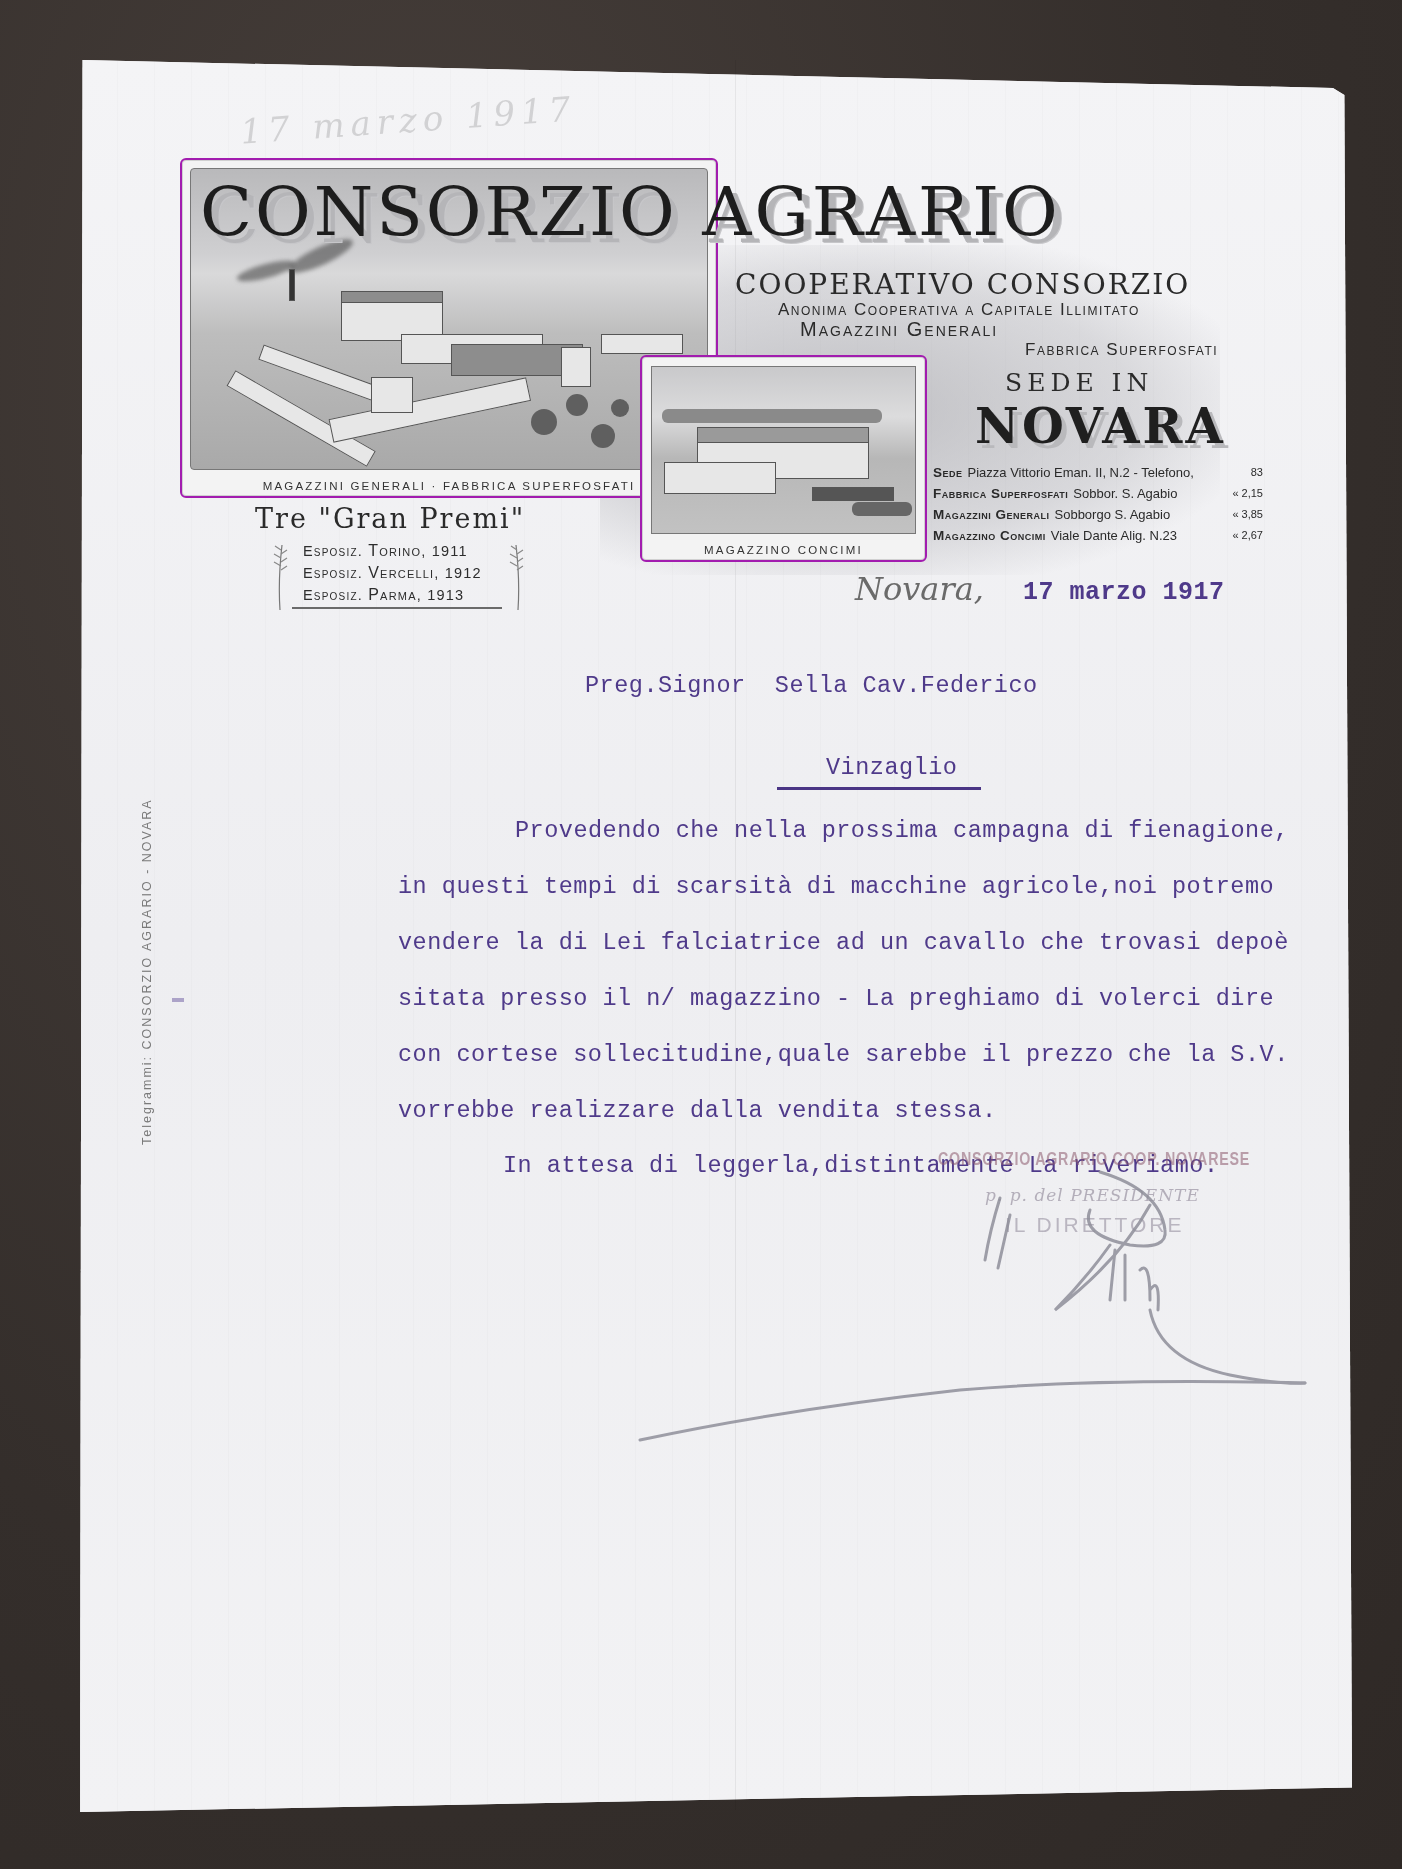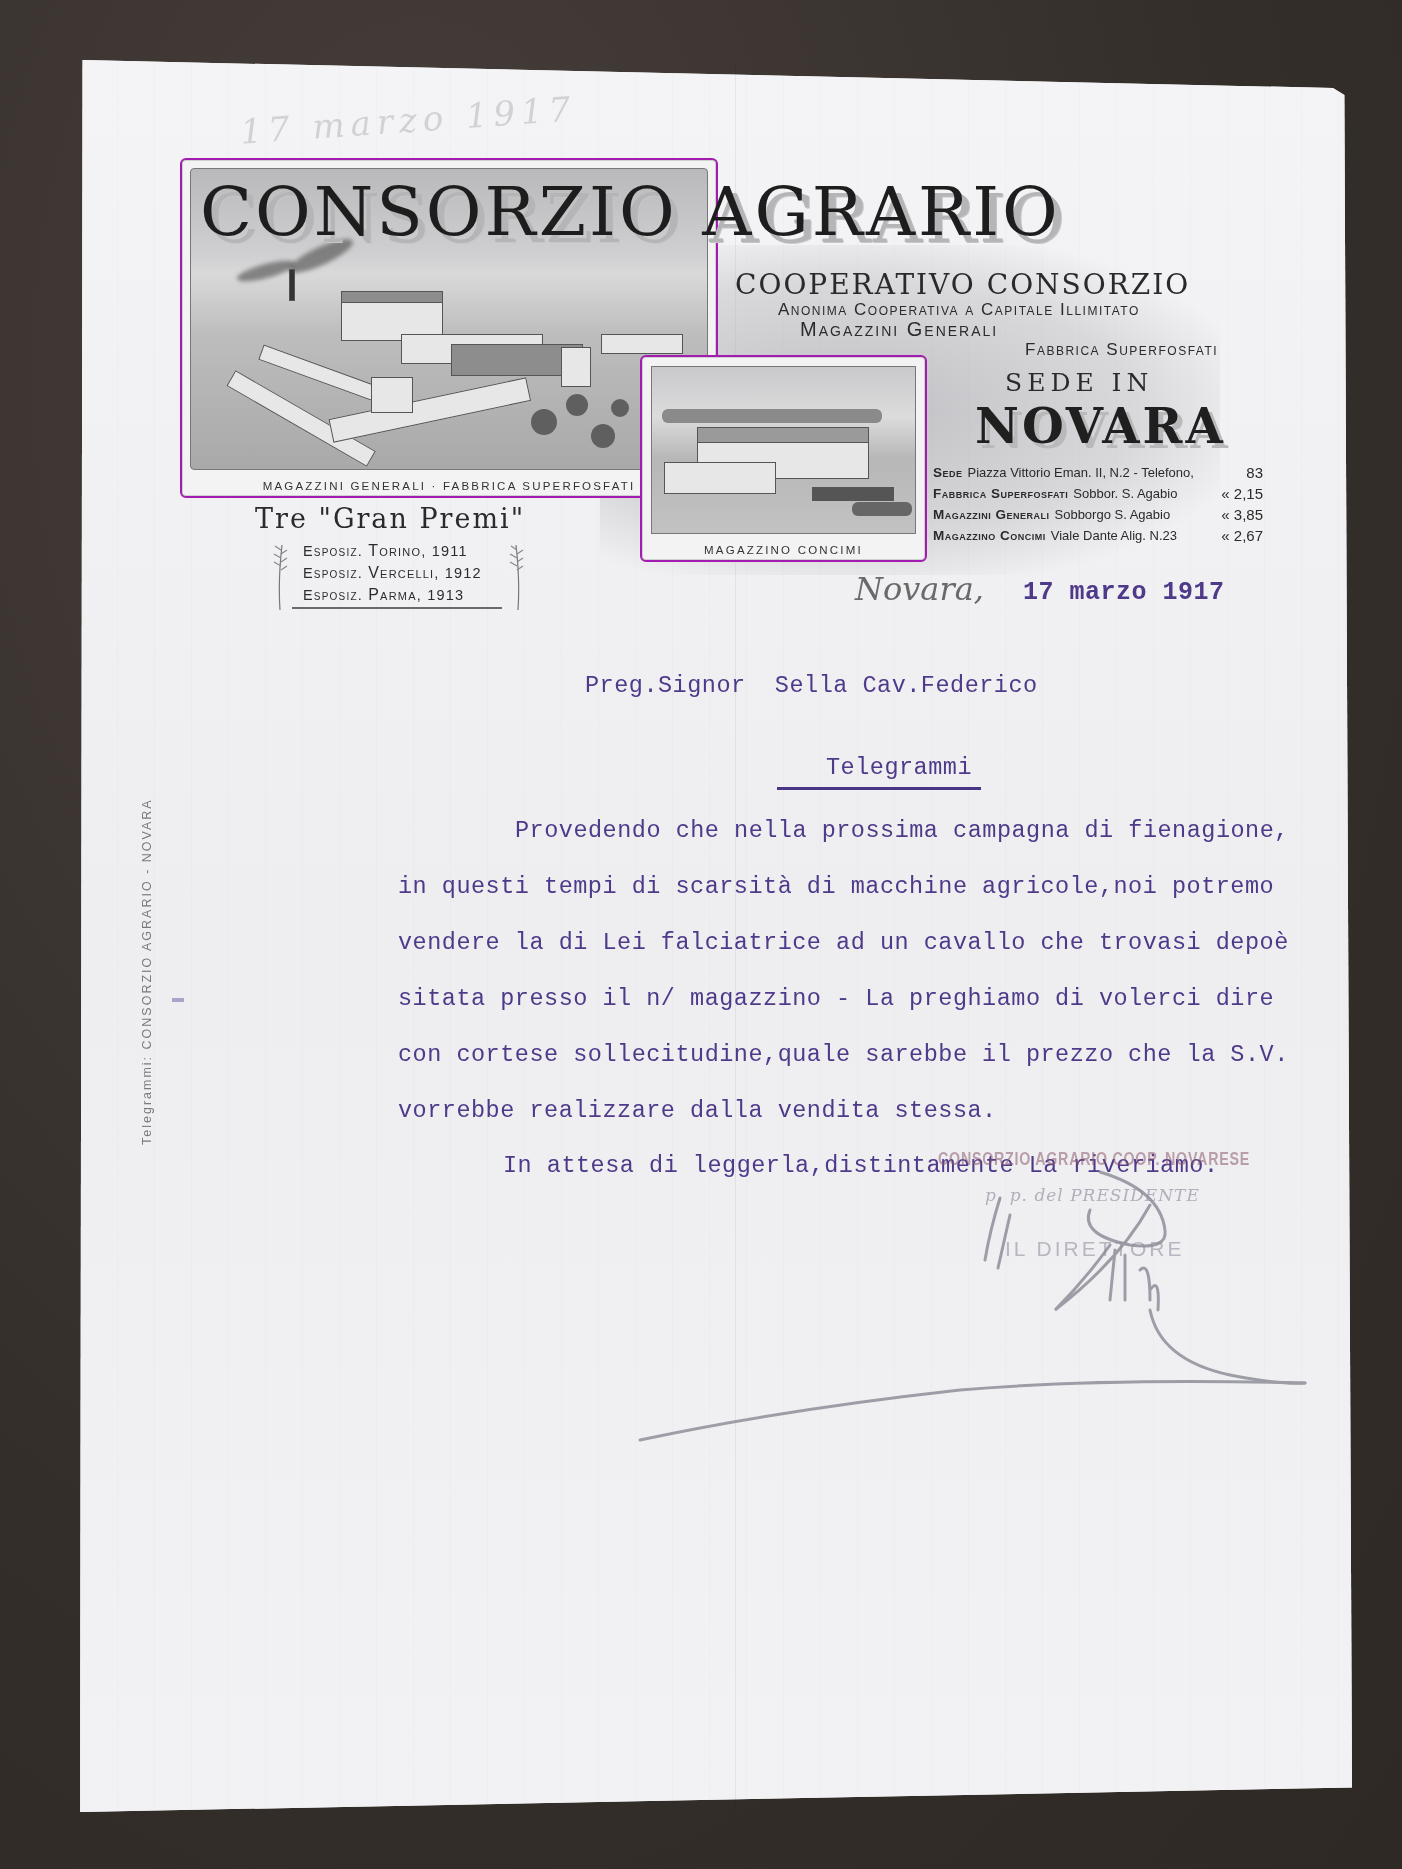--- a/index.html
+++ b/index.html
@@ -68,21 +68,21 @@
   .l3 { left:1025px; top:340px; font-size:17px; letter-spacing:1.5px; }
   .sede { position:absolute; left:1005px; top:368px; font-family:"DejaVu Serif", serif; font-size:25px; letter-spacing:5px; color:#2a2a2a; }
   .novara {
     position:absolute; left:975px; top:398px; font-family:"DejaVu Serif", serif; font-weight:bold;
     font-size:48px; letter-spacing:3px; color:#1f1f1f; text-shadow:5px 5px 0 #b9b9bc;
   }
   .addr { position:absolute; left:933px; top:462px; width:330px; font-size:13.5px; color:#2a2a2a; }
   .addr .row { display:flex; height:21px; line-height:21px; white-space:nowrap; }
   .addr .k { font-variant:small-caps; font-weight:bold; letter-spacing:0.5px; margin-right:5px; }
   .addr .v { flex:1; font-size:13px; }
-  .addr .n { width:60px; text-align:right; font-size:15px; }
+  .addr .n { width:60px; text-align:right; font-size:11px; }
   .premi { position:absolute; left:255px; top:503px; font-family:"DejaVu Serif", serif; font-size:27px; letter-spacing:2px; color:#2a2a2a; white-space:nowrap; }
   .expo { position:absolute; left:303px; top:540px; font-size:14.5px; color:#2d2d2d; line-height:22px; letter-spacing:1.2px; }
   .expo .row { white-space:nowrap; }
   .expo .k { font-variant:small-caps; }
   .expo .c { font-variant:small-caps; font-size:16px; }
   .wheat { position:absolute; top:540px; width:20px; height:70px; }
   .rule { position:absolute; left:292px; top:607px; width:210px; height:2px; background:#6a6a6a; }
 
   .place { position:absolute; left:855px; top:570px; font-family:"DejaVu Serif", serif; font-style:italic; font-size:32px; color:#6a6a6a; }
   .typed { position:absolute; font-family:"Liberation Mono", "DejaVu Sans Mono", monospace; color:#4f3a8a; font-size:23.5px; white-space:nowrap; letter-spacing:0.5px; }
@@ -91,21 +91,21 @@
   .city { left:826px; top:754px; }
   .city-ul { position:absolute; left:777px; top:787px; width:204px; height:3px; background:#4a3585; }
   .margin-note {
     position:absolute; left:140px; top:1145px; transform-origin:left top; transform:rotate(-90deg);
     font-size:12.5px; letter-spacing:2px; color:#7a7a7a; white-space:nowrap;
   }
   .ink-dot { position:absolute; left:172px; top:998px; width:12px; height:4px; background:rgba(90,70,150,0.45); }
   .stamp { position:absolute; font-size:19px; color:rgba(140,90,110,0.55); white-space:nowrap; }
   .stamp1 { left:938px; top:1148px; font-family:"Liberation Sans", sans-serif; font-weight:bold; transform:scaleX(0.75); transform-origin:left; letter-spacing:1px; }
   .stamp2 { left:985px; top:1185px; font-family:"DejaVu Serif", serif; font-style:italic; font-size:17px; letter-spacing:1px; color:rgba(120,110,130,0.5); }
-  .stamp3 { left:1005px; top:1213px; font-size:21px; letter-spacing:3px; color:rgba(120,110,130,0.45);margin-top:24px; }
+  .stamp3 { left:1005px; top:1213px; font-size:21px; letter-spacing:3px; color:rgba(120,110,130,0.45); }
   svg.sig { position:absolute; left:0; top:0; width:1402px; height:1869px; pointer-events:none; }
 </style>
 </head>
 <body>
 
 <div class="paper"></div>
 <div class="fold"></div>
 
 <div class="pencil-note">17 marzo 1917</div>
 
@@ -189,21 +189,21 @@
 <div class="expo">
   <div class="row"><span class="k">Esposiz.</span> <span class="c">Torino</span>, <span>1911</span></div>
   <div class="row"><span class="k">Esposiz.</span> <span class="c">Vercelli</span>, <span>1912</span></div>
   <div class="row"><span class="k">Esposiz.</span> <span class="c">Parma</span>, <span>1913</span></div>
 </div>
 <div class="rule"></div>
 
 <div class="place">Novara,</div>
 <div class="typed date">17 marzo 1917</div>
 <div class="typed addressee" style="white-space:pre">Preg.Signor  Sella Cav.Federico</div>
-<div class="typed city">Telegrammi</div>
+<div class="typed city">Vinzaglio</div>
 <div class="city-ul"></div>
 
 <div class="typed" style="left:515px;top:817px">Provedendo che nella prossima campagna di fienagione,</div>
 <div class="typed" style="left:398px;top:873px">in questi tempi di scarsità di macchine agricole,noi potremo</div>
 <div class="typed" style="left:398px;top:929px">vendere la di Lei falciatrice ad un cavallo che trovasi depoè</div>
 <div class="typed" style="left:398px;top:985px">sitata presso il n/ magazzino - La preghiamo di volerci dire</div>
 <div class="typed" style="left:398px;top:1041px">con cortese sollecitudine,quale sarebbe il prezzo che la S.V.</div>
 <div class="typed" style="left:398px;top:1097px">vorrebbe realizzare dalla vendita stessa.</div>
 <div class="typed" style="left:503px;top:1152px">In attesa di leggerla,distintamente La riveriamo.</div>
 

